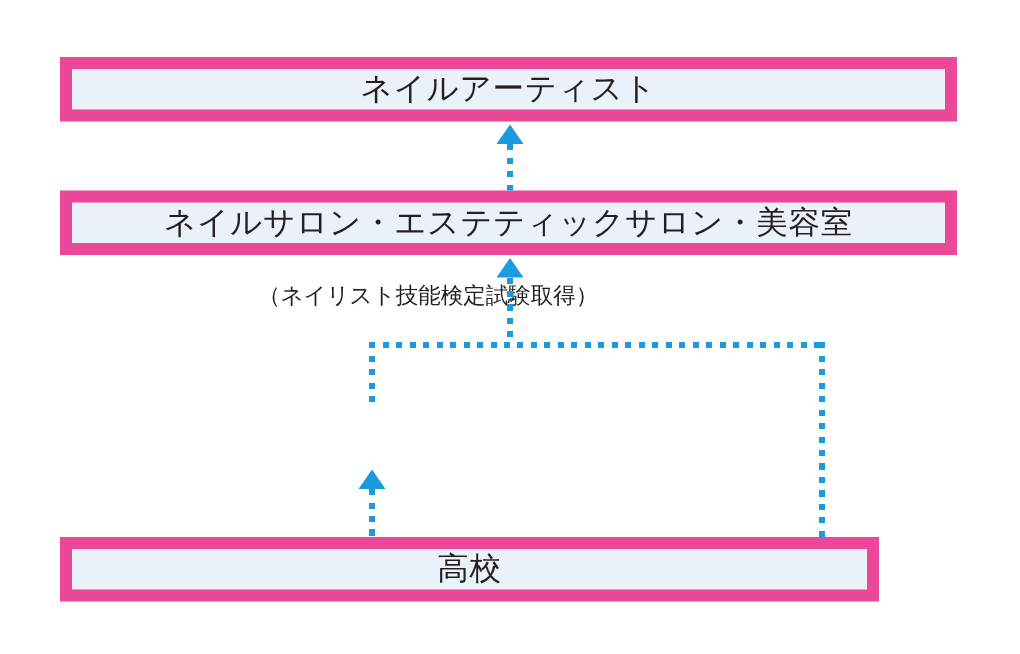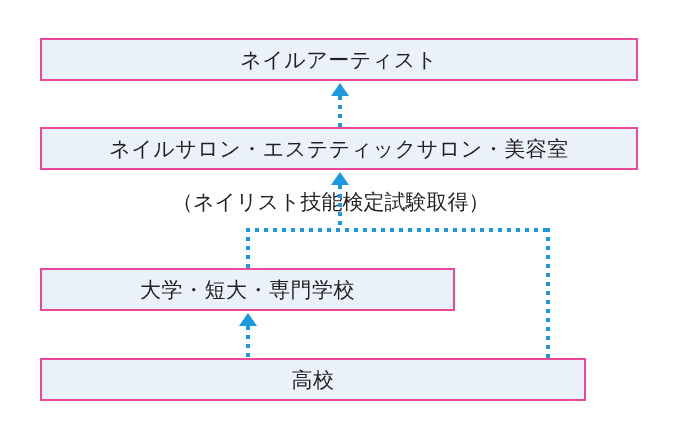--- a/index.html
+++ b/index.html
@@ -14,45 +14,46 @@
     position: relative;
     width: 680px;
     height: 436px;
     background: #ffffff;
     overflow: hidden;
   }
   .node {
     position: absolute;
     box-sizing: border-box;
     background: #eaf1f9;
-    border: 2px solid #ec4899;
+    border: 8px solid #ec4899;
     display: flex;
     align-items: center;
     justify-content: center;
   }
   .node-label {
     font-size: 21px;
     color: #231f20;
     letter-spacing: 0.5px;
     white-space: nowrap;
     line-height: 1;
   }
   
   #node-artist       { left: 40px;  top: 38px;  width: 598px; height: 43px; }
   #node-salon        { left: 40px;  top: 127px; width: 598px; height: 43px; }
   #node-school       { left: 40px;  top: 268px; width: 415px; height: 43px; }
   #node-highschool   { left: 40px;  top: 358px; width: 546px; height: 43px; }
 
   
   .annotation {
     position: absolute;
-    font-size: 21px;
+    font-size: 15px;
     color: #231f20;
     white-space: nowrap;
     line-height: 1;
+    font-family: Liberation Serif, serif;
   }
   #annotation-exam { left: 172px; top: 191px; }
 
   
   .conn-v {
     position: absolute;
     width: 4px;
     background-image: repeating-linear-gradient(
       to bottom,
       #1b9ae0 0px, #1b9ae0 4px,
@@ -105,23 +106,20 @@
 <div id="diagram">
 
   <div class="node" id="node-artist">
     <span class="node-label">ネイルアーティスト</span>
   </div>
 
   <div class="node" id="node-salon">
     <span class="node-label">ネイルサロン・エステティックサロン・美容室</span>
   </div>
 
-  <div class="node" id="node-school">
-    <span class="node-label">大学・短大・専門学校</span>
-  </div>
 
   <div class="node" id="node-highschool">
     <span class="node-label">高校</span>
   </div>
 
   <div class="annotation" id="annotation-exam">（ネイリスト技能検定試験取得）</div>
 
   <div class="conn-v" id="conn-salon-artist"></div>
   <div class="arrow-up" id="arrow-salon-artist"></div>
 

